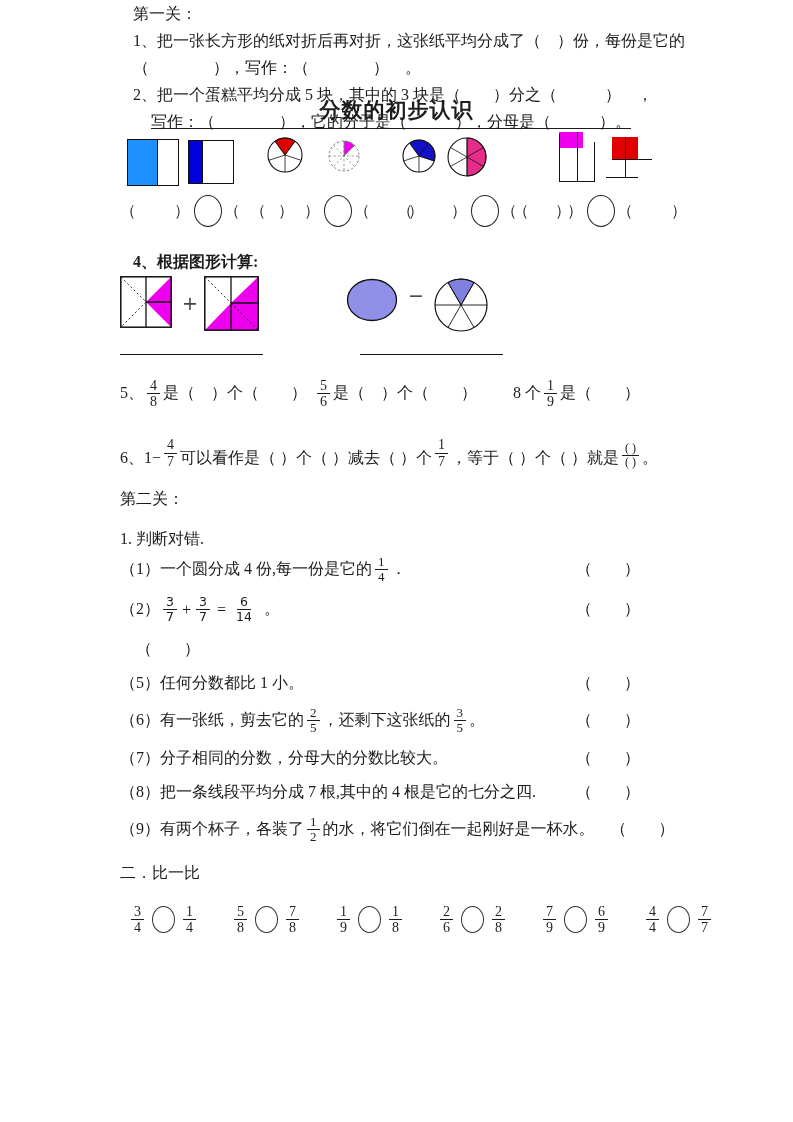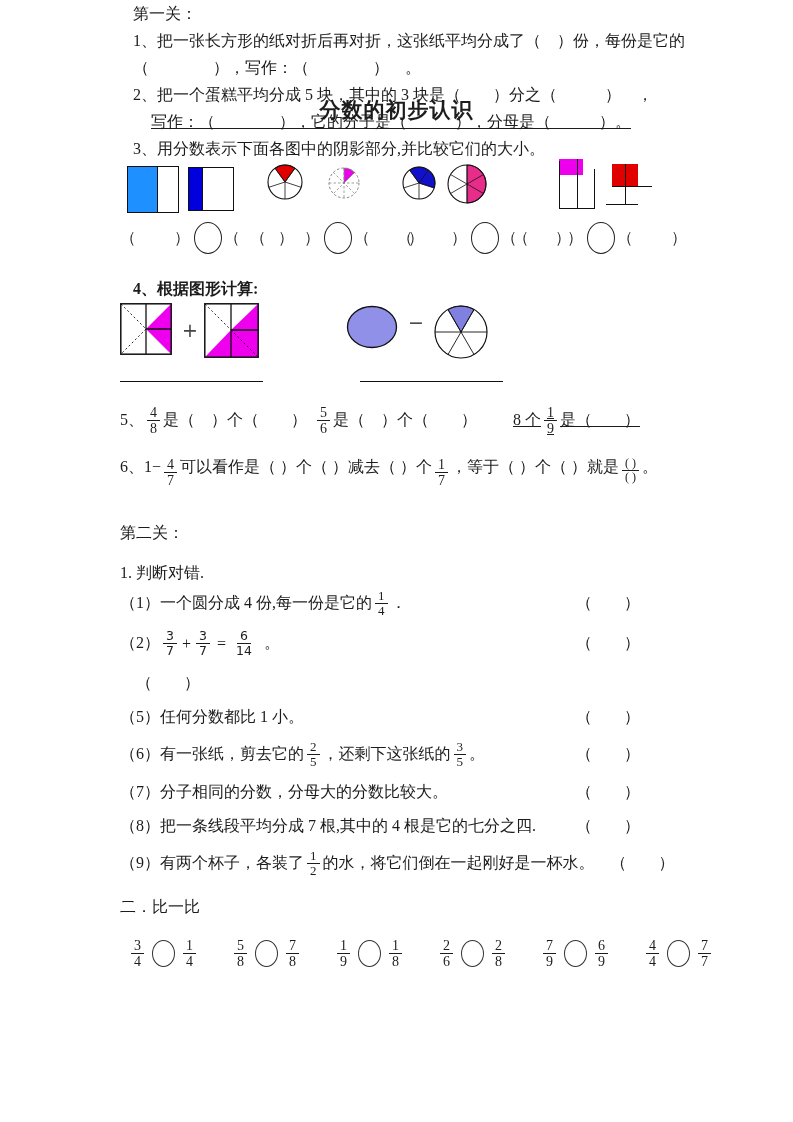--- a/index.html
+++ b/index.html
@@ -29,21 +29,21 @@
   .pp{color:#333;letter-spacing:2px;}
   
   .ln{position:absolute;}
   
   .figs{position:relative;height:100px;margin-top:1px;}
   .opsign{position:absolute;font-size:19px;color:#444;font-family:"DejaVu Sans",sans-serif;}
   .ansline{position:absolute;border-top:1.6px solid #111;height:0;}
   
   .q5row{position:relative;height:44px;margin-top:2px;}
   .q5seg{position:absolute;top:0;display:flex;align-items:center;white-space:nowrap;}
-  .q6row{display:flex;align-items:flex-start;white-space:nowrap;margin-top:8px;height:46px;font-family:Liberation Serif, serif;}
+  .q6row{display:flex;align-items:flex-end;white-space:nowrap;margin-top:1px;height:46px;font-family:Liberation Serif, serif;}
   
   .sec2head{margin-top:16px;line-height:24px;}
   .judge{width:520px;}
   .jrow{display:flex;align-items:center;margin-bottom:5px;min-height:29px;}
   .jtext{flex:1;display:flex;align-items:center;white-space:nowrap;}
   .jans{width:80px;flex-shrink:0;text-align:right;color:#222;}
   .cmphead{margin-top:12px;line-height:26px;}
   .cmprow{display:flex;align-items:center;gap:32px;margin:10px 0 0 8px;height:48px;}
   .cmpitem{display:flex;align-items:center;}
   .cmpitem .oc{width:21px;height:25px;border:1.4px solid #333;border-radius:50%;margin:0 5px;}
@@ -55,21 +55,20 @@
 <div class="page">
   <div class="title">分数的初步认识</div>
 
   <div class="content">
 
     <div class="line">第一关：</div>
     <div class="line">1、把一张长方形的纸对折后再对折，这张纸平均分成了（　）份，每份是它的</div>
     <div class="line">（　　　　），写作：（　　　　）　。</div>
     <div class="line">2、把一个蛋糕平均分成 5 块，其中的 3 块是（　　）分之（　　　）　，</div>
     <div class="line indent">写作：（　　　　），它的分子是（　　　），分母是（　　　）。</div>
-    <div class="line">3、用分数表示下面各图中的阴影部分,并比较它们的大小。</div>
 
     <div class="shapes">
 
       <div class="sq" style="left:7px;top:2px;width:50px;height:45px;">
         <div class="fillpart" style="width: 29px; background: rgb(30, 144, 255);"></div>
         <div class="divline" style="left:29px;"></div>
       </div>
 
       <div class="sq" style="left:68px;top:3px;width:44px;height:42px;">
         <div class="fillpart" style="width: 13px; background: rgb(0, 0, 221);"></div>
@@ -181,21 +180,21 @@
           </span>
         <span>是（　）个（　　）</span>
       </span>
       <span class="q5seg" style="left:194px;">
         <span class="frac big">
             <span class="fn">5</span>
             <span class="fd">6</span>
           </span>
         <span>是（　）个（　　）</span>
       </span>
-      <span class="q5seg" style="left:393px;text-decoration:underline;">
+      <span class="q5seg" style="left:393px;">
         <span>8 个</span>
         <span class="frac big">
             <span class="fn">1</span>
             <span class="fd">9</span>
           </span>
         <span>是（　　）</span>
       </span>
     </div>
 
     <div class="q6row">

